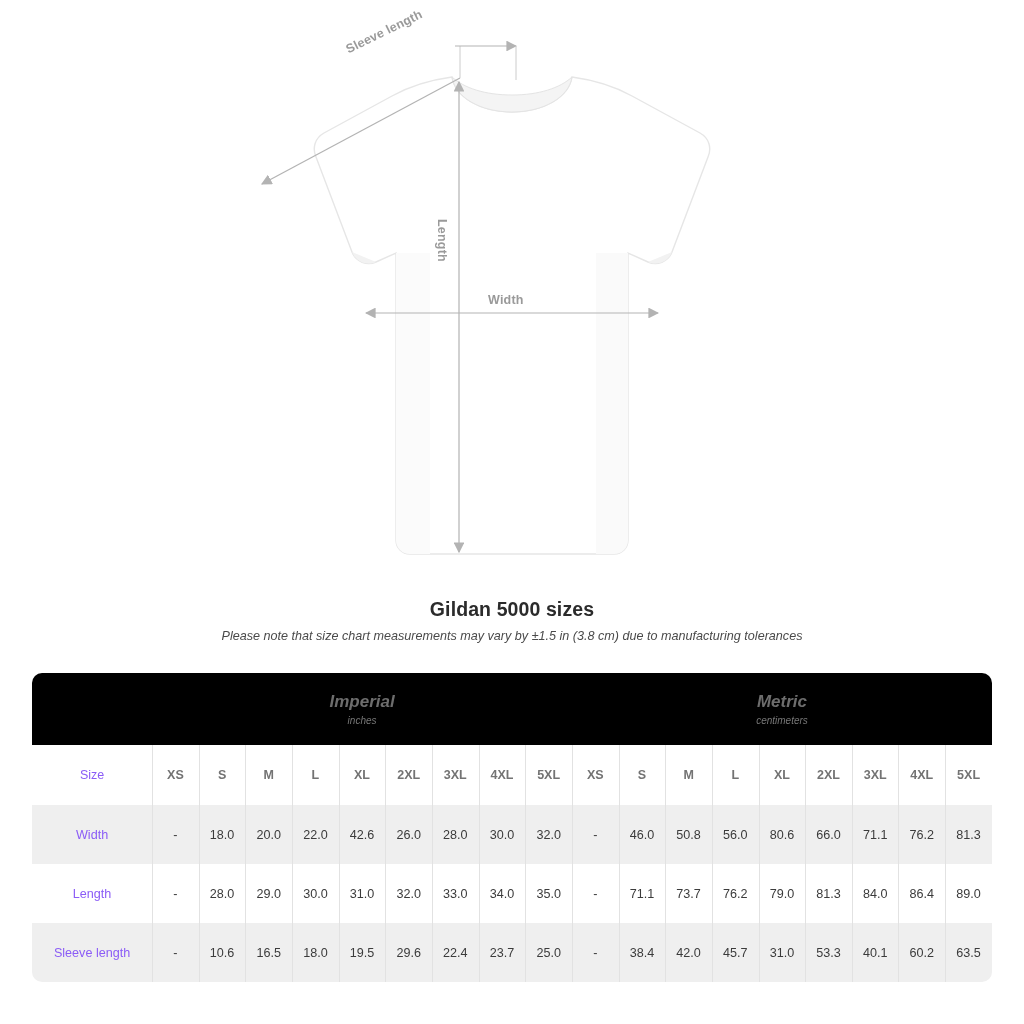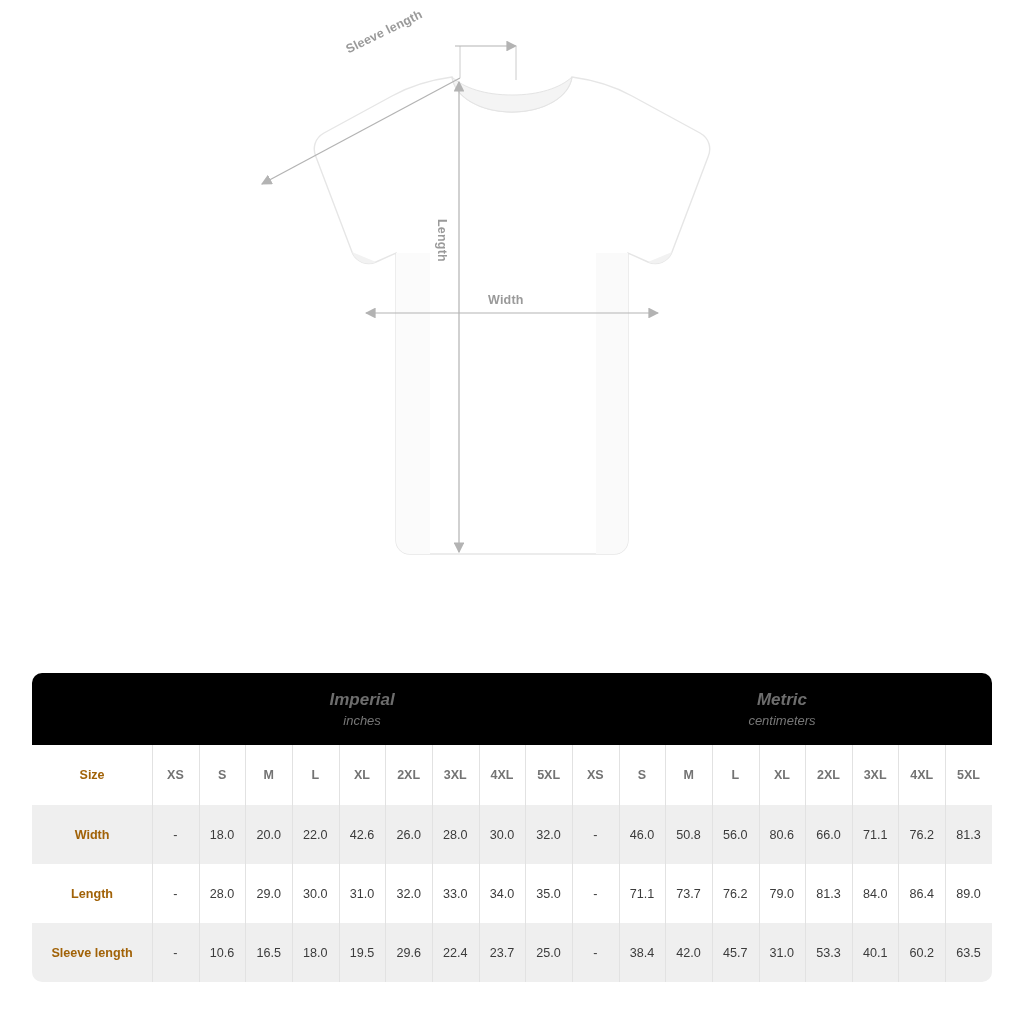--- a/index.html
+++ b/index.html
@@ -119,21 +119,21 @@
     background: #000000;
   }
   .sys-name {
     font-size: 17px;
     font-weight: bold;
     font-style: italic;
     color: #6d6d6d;
     line-height: 1.15;
   }
   .sys-unit {
-    font-size: 13px;
+    font-size: 10px;
     font-style: italic;
     color: #777777;
     margin-top: 3px;
   }
 
   
   .size-row td {
     height: 60px;
     background: #ffffff;
     font-weight: bold;
@@ -150,22 +150,22 @@
     font-size: 12.6px;
     color: #3b3b3b;
   }
   .data-row.shaded td {
     background: #efefef;
   }
   .data-row.plain td {
     background: #ffffff;
   }
   td.rowlabel {
-    font-weight: bold;
-    color: #a16207;
+    font-weight: normal;
+    color: #8b5cf6;
     text-align: center;
   }
   
   .vsep {
     box-shadow: inset 1px 0 0 #e2e2e2;
   }
   .col-label { width: 120px; }
   .col-val { width: 46.6px; }
 </style>
 </head>
@@ -231,20 +231,24 @@
           <line x1="516" y1="46" x2="516" y2="80" stroke="#cccccc" stroke-width="1"></line>
         </g>
       </svg>
 
       <div class="dim-label sleeve-label">Sleeve length</div>
       <div class="dim-label length-label">Length</div>
       <div class="dim-label width-label">Width</div>
     </div>
   </div>
 
+  <div class="heading-block">
+    <div class="chart-title">Gildan 5000 sizes</div>
+    <div class="chart-note">Please note that size chart measurements may vary by ±1.5 in (3.8 cm) due to manufacturing tolerances</div>
+  </div>
 
   <div class="table-wrap">
     <table class="size-table">
       <colgroup>
         <col class="col-label">
         <col class="col-val">
           <col class="col-val">
           <col class="col-val">
           <col class="col-val">
           <col class="col-val">

